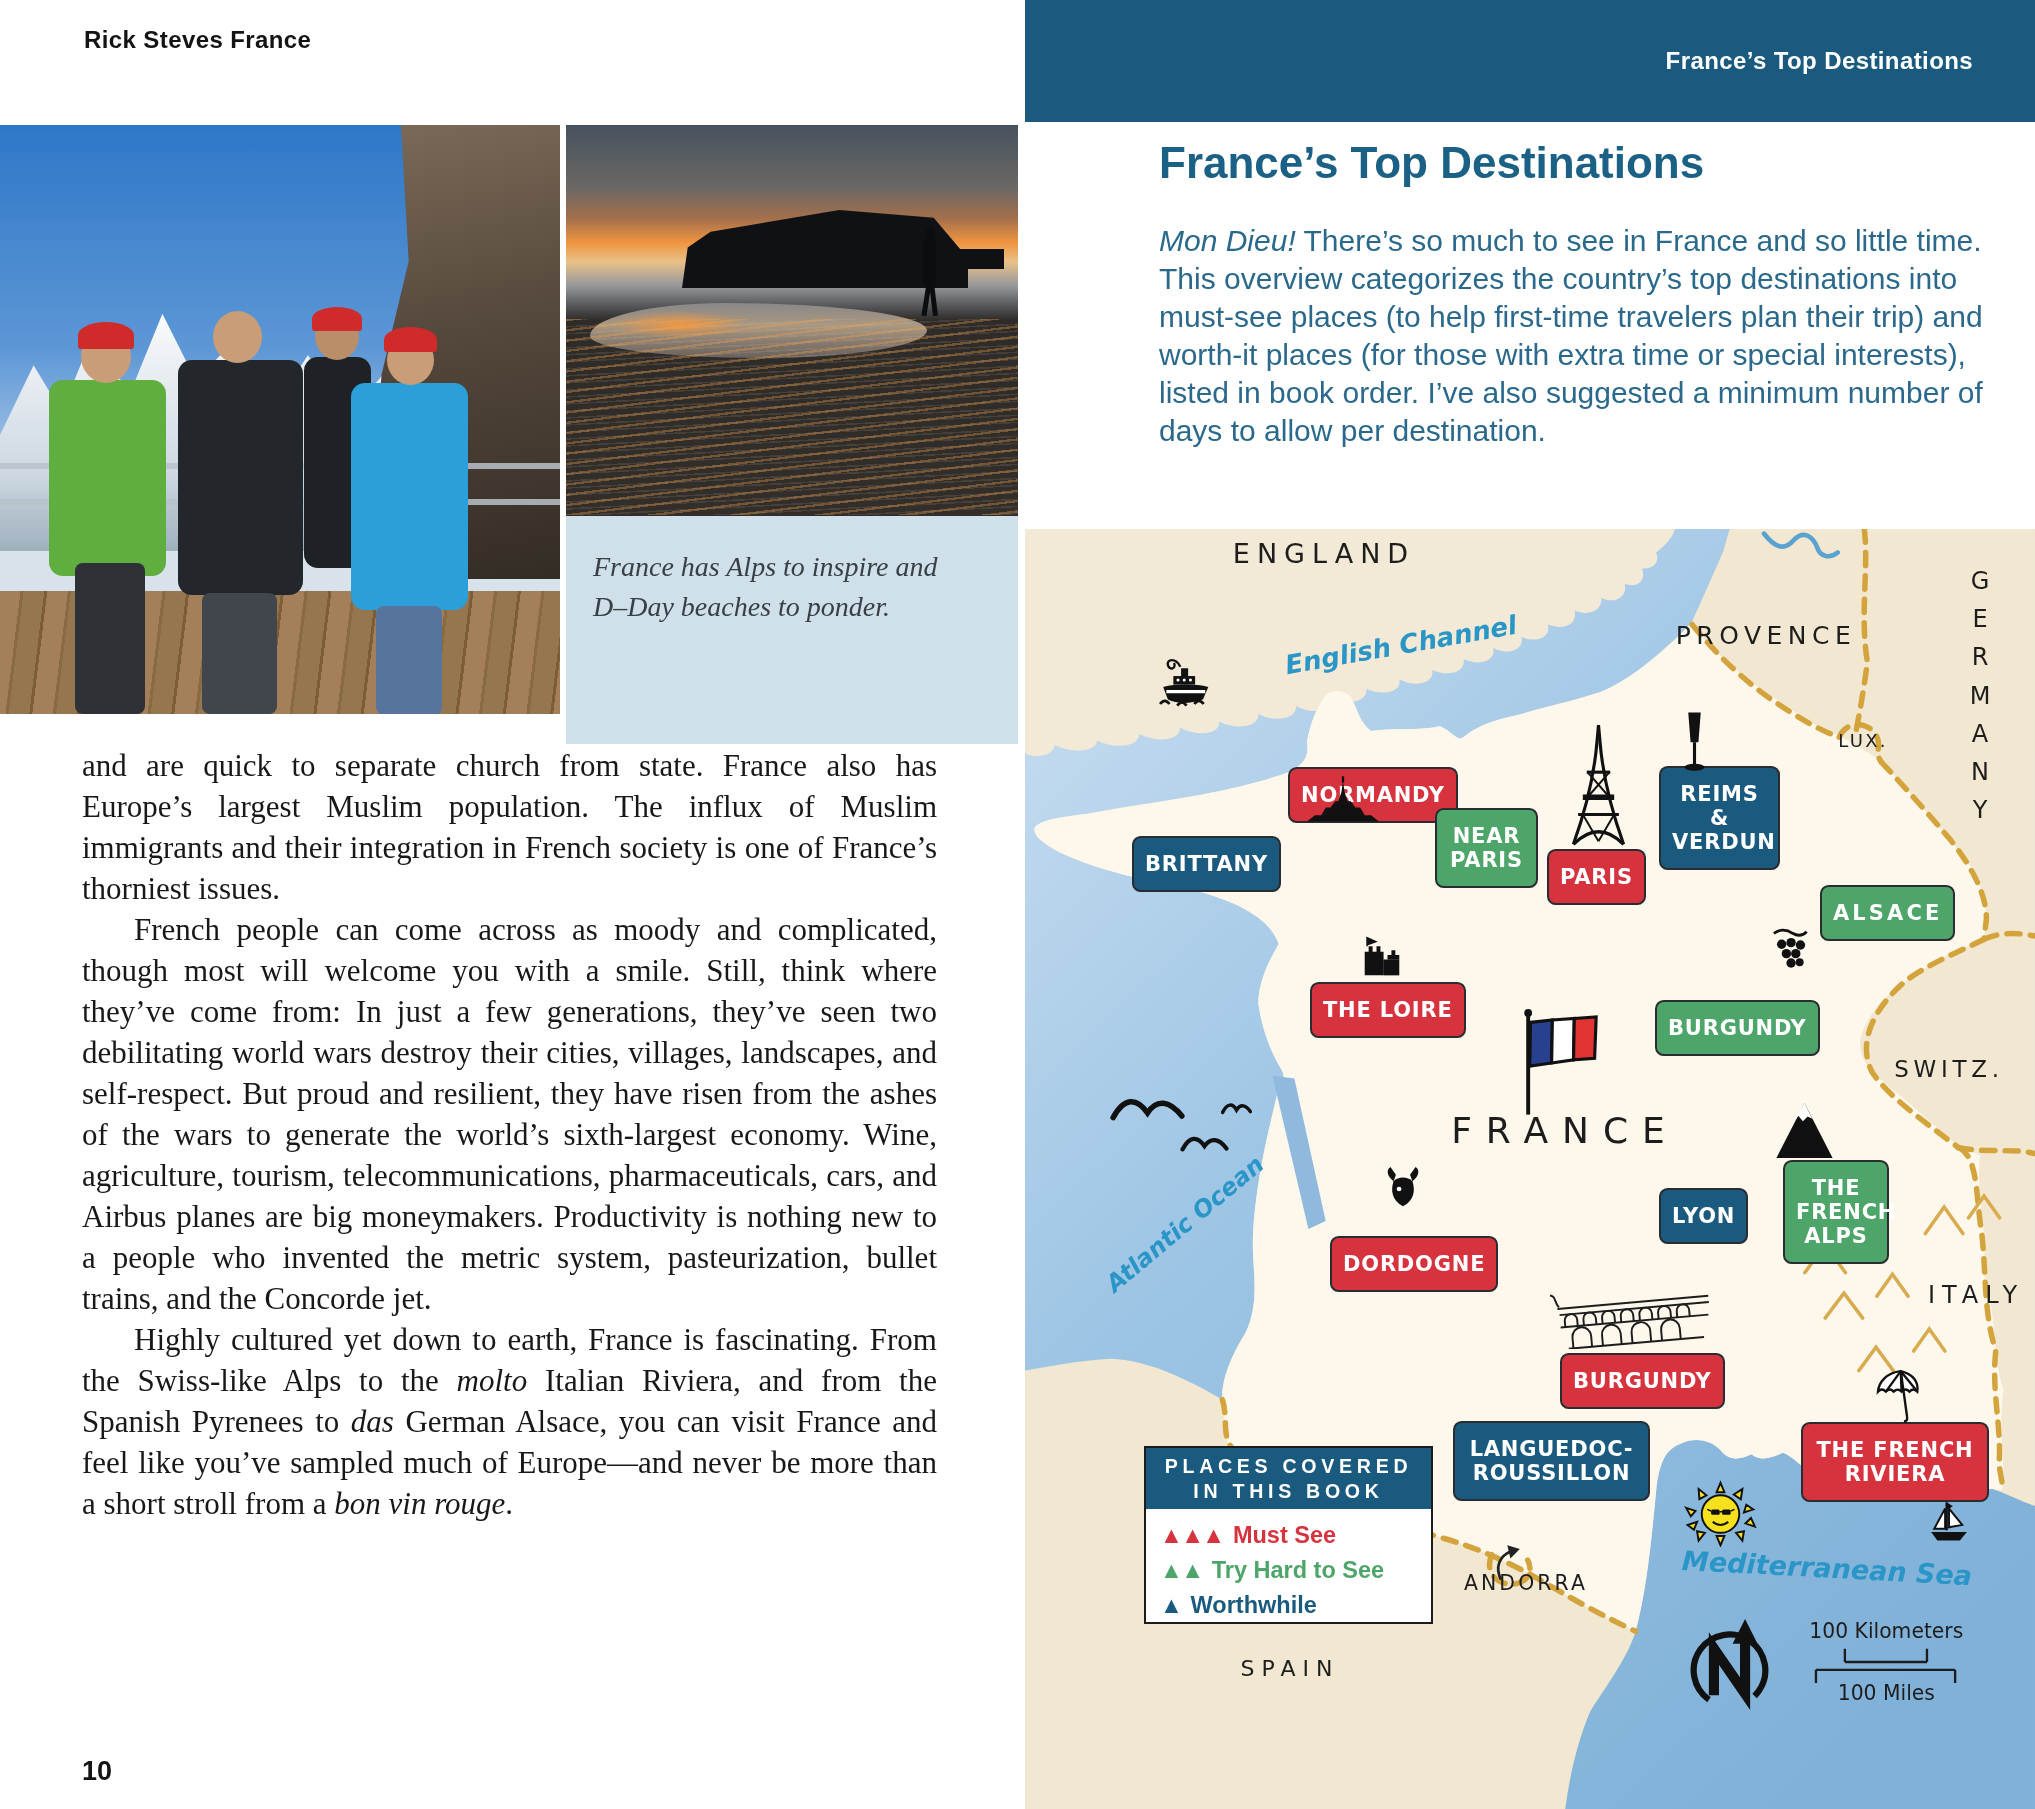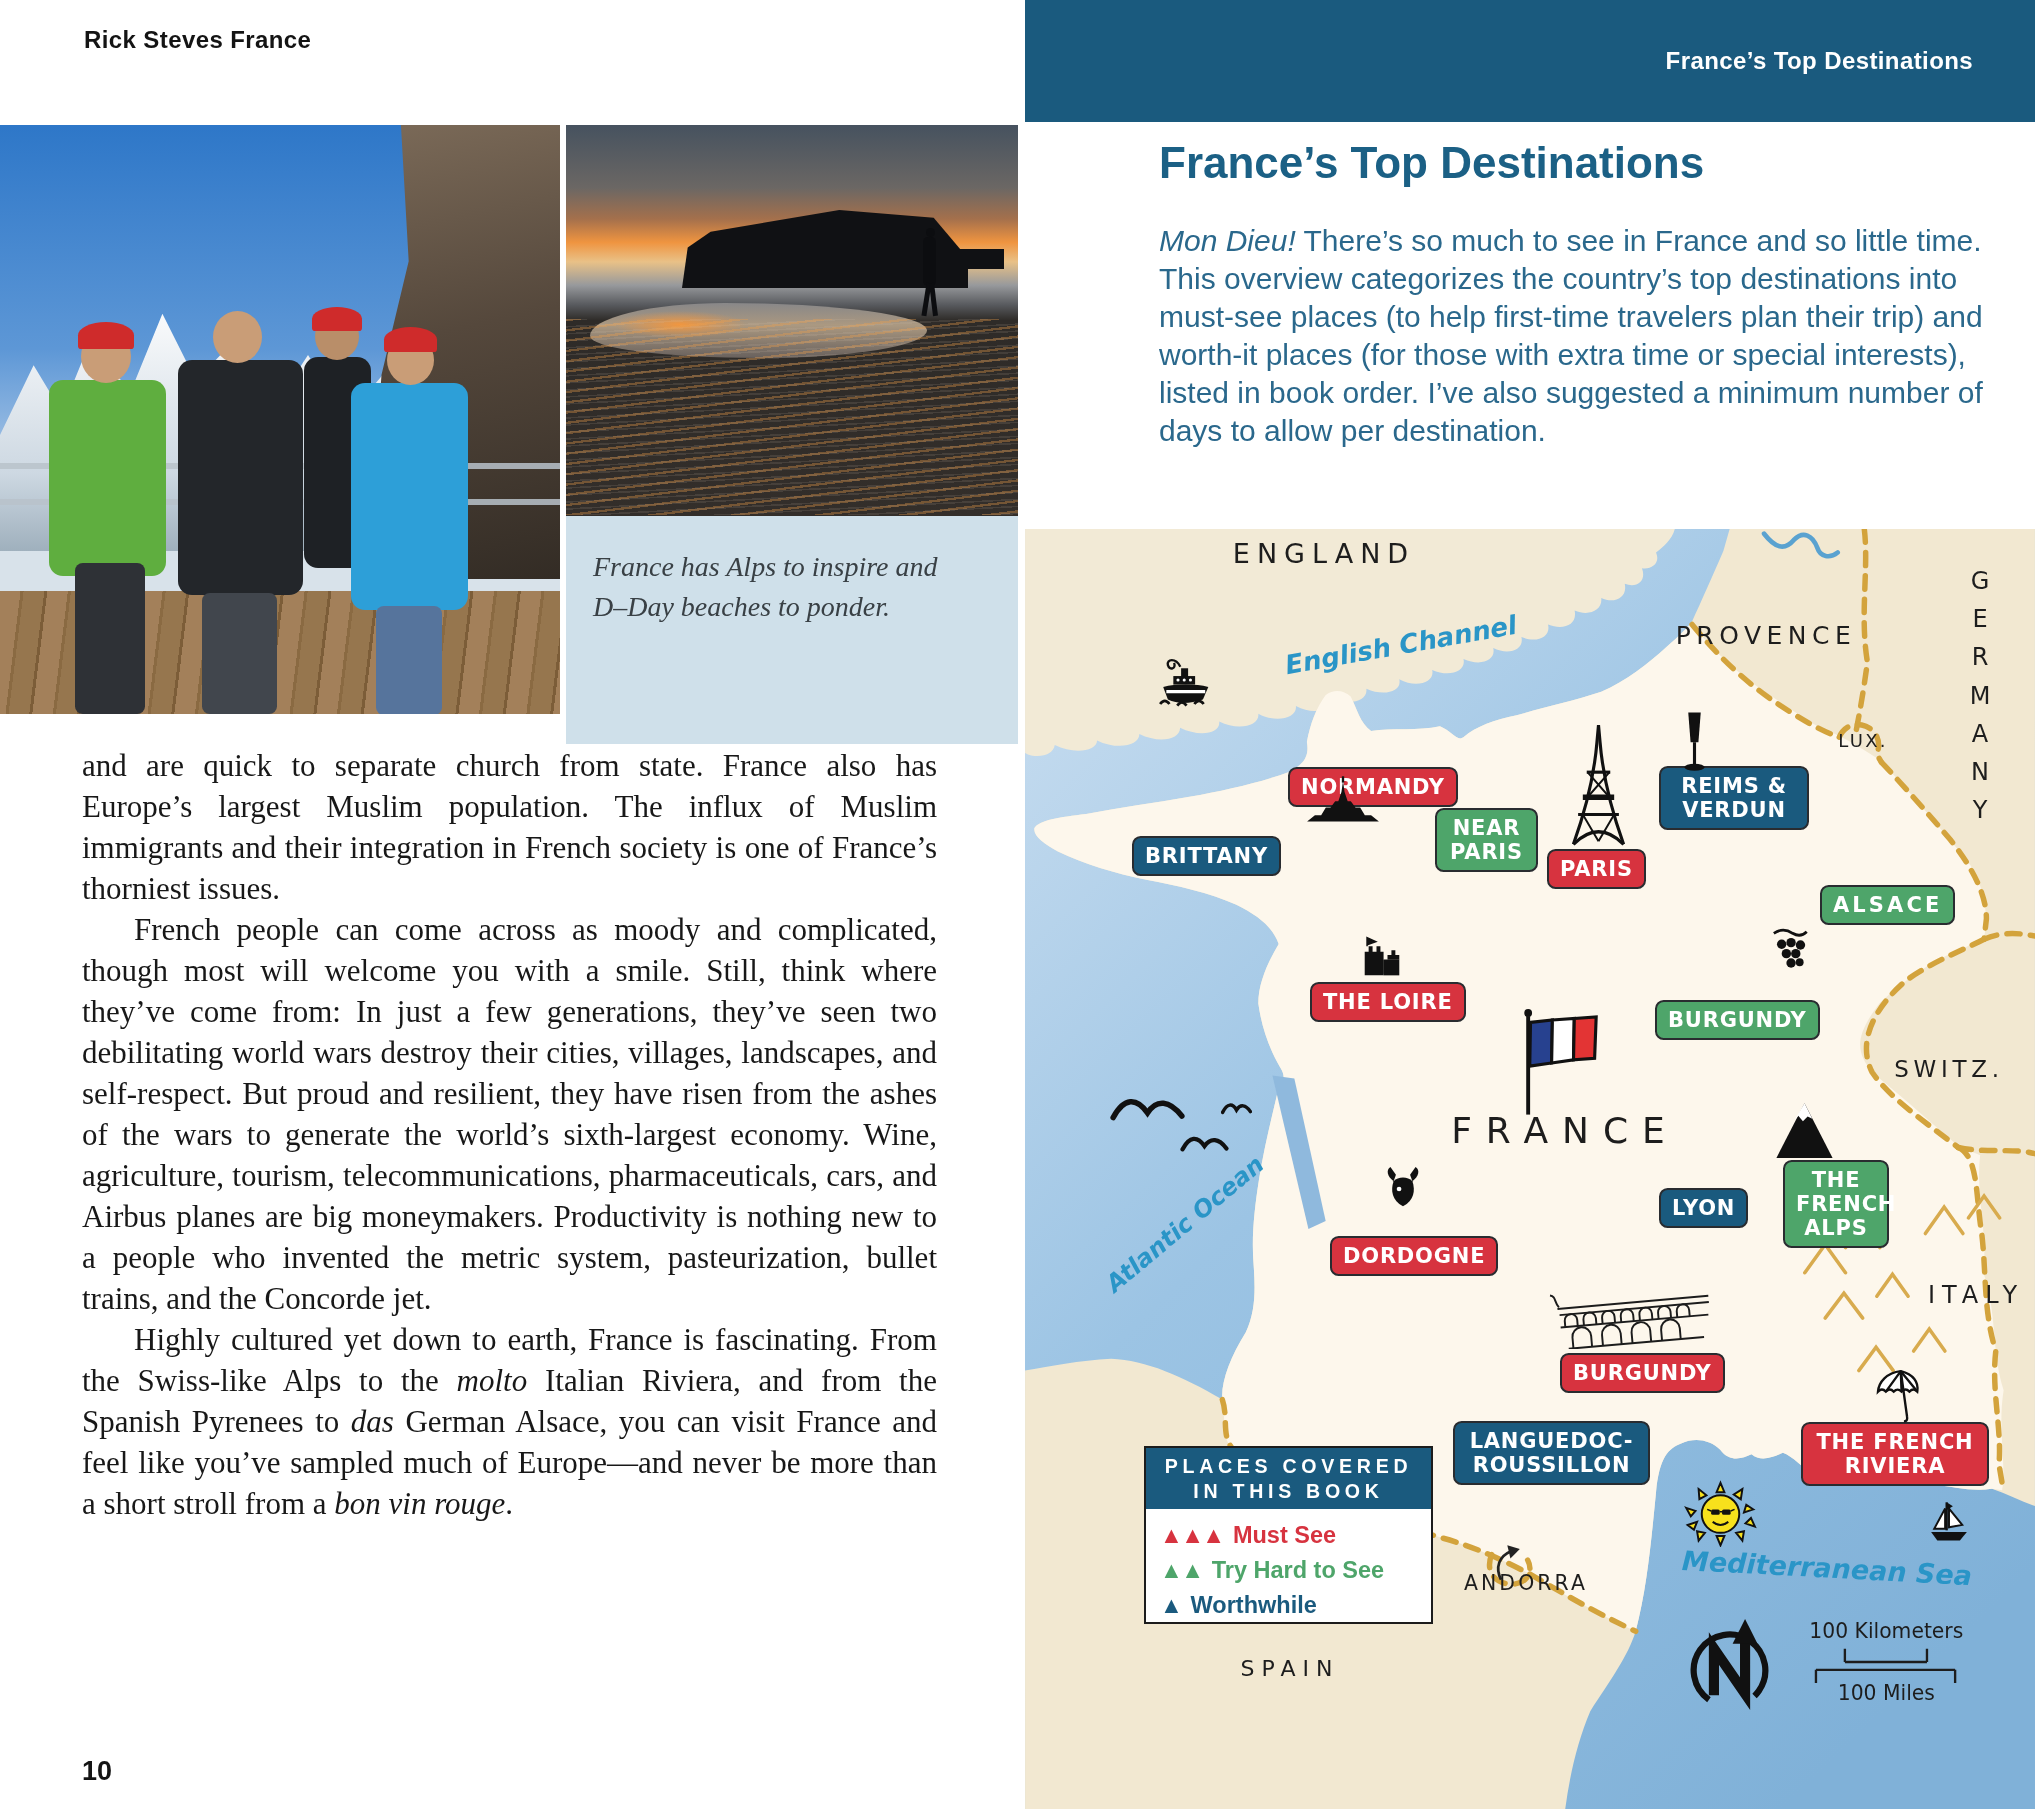--- a/index.html
+++ b/index.html
@@ -57,21 +57,21 @@
   .rp-intro{position:absolute;left:1159px;top:222px;width:830px;font:400 30px/38px "Liberation Sans",sans-serif;color:#2a688c;}
   .rp-intro em{font-style:italic;}
   
   #map{position:absolute;left:1025px;top:529px;width:1010px;height:1280px;overflow:hidden;background:#9cc4e4;}
   #map svg.base{position:absolute;left:0;top:0;}
   .country{position:absolute;transform:translate(-50%,-50%);font-family:"DejaVu Sans",sans-serif;
            color:#1d1d1d;white-space:nowrap;}
   .vert{writing-mode:vertical-rl;text-orientation:upright;transform:none;}
   .water{position:absolute;font-style:italic;font-weight:700;color:#2a95c7;font-family:"DejaVu Sans",sans-serif;white-space:nowrap;}
   .dest{position:absolute;font:700 21px/1.15 "DejaVu Sans",sans-serif;color:#fff;text-align:center;
-        padding:6px 11px;border-radius:8.6px;border:2.3px solid #292c30;letter-spacing:0.8px;box-sizing:border-box;}
+        padding:14px 11px;border-radius:8.6px;border:2.3px solid #292c30;letter-spacing:0.8px;box-sizing:border-box;}
   .dest.red{background:#d7333f}.dest.green{background:#4ea56a}.dest.teal{background:#1a5a7e}
   .nw{white-space:nowrap;}
   .legend{position:absolute;left:119px;top:917px;width:289px;height:178px;background:#ffffff;
           border:2.3px solid #1c1c1c;box-sizing:border-box;}
   .legend-hd{height:61px;background:#1a5a7e;color:#fff;display:flex;flex-direction:column;justify-content:center;
              text-align:center;font:700 19.6px/25px "Liberation Sans",sans-serif;letter-spacing:4.7px;}
   .legend-body{padding:9.4px 14px;}
   .lrow{display:flex;align-items:center;gap:9.4px;height:35px;}
   .tri{font-size:23px;letter-spacing:-1.6px;line-height:1;}
   .lrow .lbl{font:700 23.5px/1 "Liberation Sans",sans-serif;}
@@ -209,21 +209,21 @@
     <div class="country" style="left:540px;top:601px;font-size:36px;letter-spacing:14px;">FRANCE</div>
 
     <div class="water" style="left:376px;top:116px;transform:translate(-50%,-50%) rotate(-10deg);font-size:26px;">English Channel</div>
     <div class="water" style="left:160px;top:695px;transform:translate(-50%,-50%) rotate(-40deg);font-size:24px;">Atlantic Ocean</div>
     <div class="water" style="left:802px;top:1039px;transform:translate(-50%,-50%) rotate(3deg);font-size:27px;">Mediterranean Sea</div>
 
     <div class="dest red nw" style="left:263px;top:238px;">NORMANDY</div>
     <div class="dest teal nw" style="left:107px;top:307px;">BRITTANY</div>
     <div class="dest green" style="left:410px;top:279px;width:103px;">NEAR PARIS</div>
     <div class="dest red nw" style="left:522px;top:320px;">PARIS</div>
-    <div class="dest teal" style="left:634px;top:237px;width:150px;">REIMS &amp; VERDUN</div>
+    <div class="dest teal" style="left:634px;top:237px;width:121px;">REIMS &amp; VERDUN</div>
     <div class="dest green nw" style="left:795px;top:356px;letter-spacing:3.1px;">ALSACE</div>
     <div class="dest red nw" style="left:285px;top:453px;">THE LOIRE</div>
     <div class="dest green nw" style="left:630px;top:471px;">BURGUNDY</div>
     <div class="dest red nw" style="left:305px;top:707px;">DORDOGNE</div>
     <div class="dest teal nw" style="left:634px;top:659px;">LYON</div>
     <div class="dest green" style="left:758px;top:631px;width:106px;">THE FRENCH ALPS</div>
     <div class="dest red nw" style="left:535px;top:824px;">BURGUNDY</div>
     <div class="dest teal" style="left:428px;top:892px;width:197px;">LANGUEDOC-ROUSSILLON</div>
     <div class="dest red" style="left:776px;top:893px;width:188px;">THE FRENCH RIVIERA</div>
 

